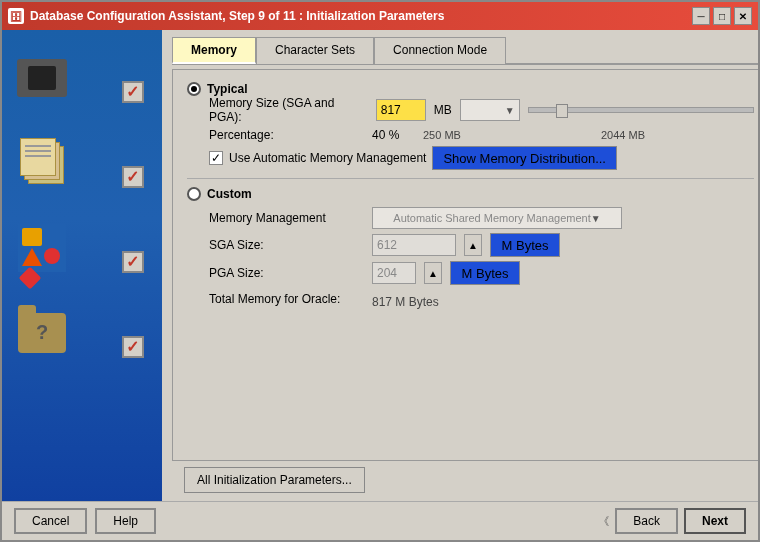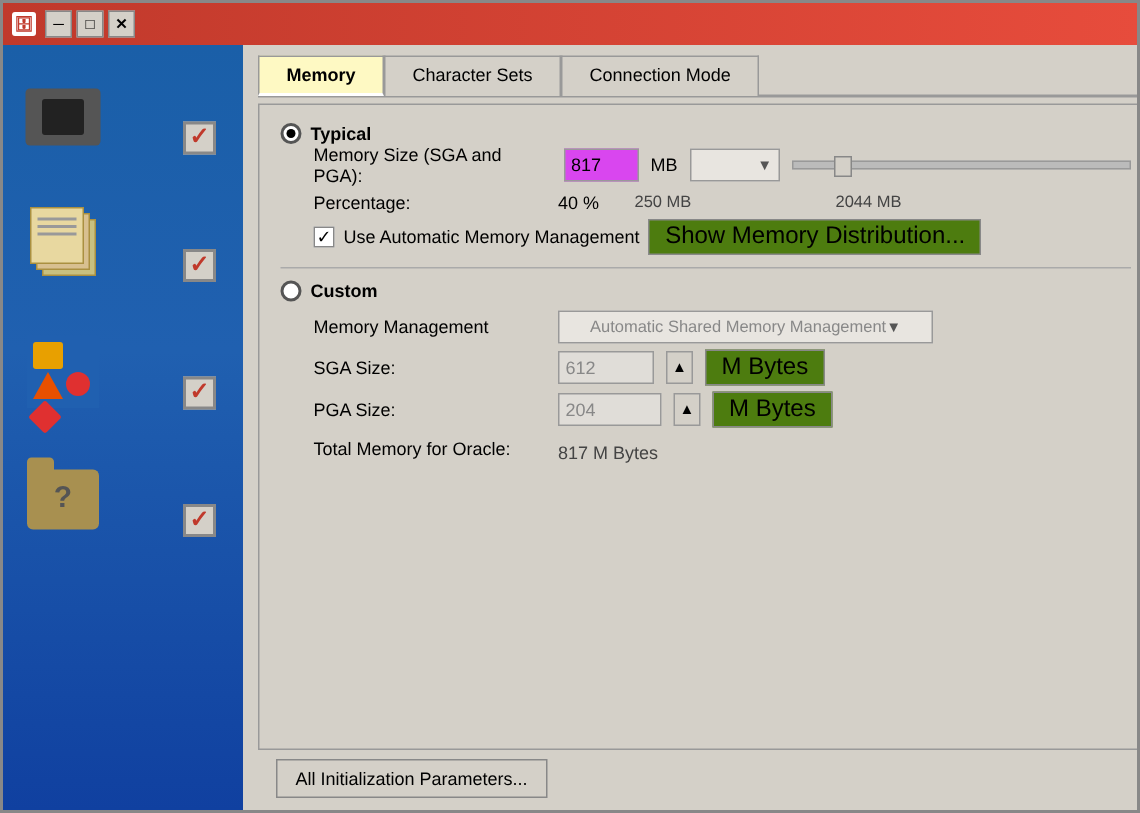--- a/index.html
+++ b/index.html
@@ -239,21 +239,21 @@
     }
 
     .field-label {
       font-size: 12px;
       min-width: 155px;
     }
 
     .text-input {
       height: 22px;
       border: 1px solid #999;
-      background: #d946ef;
+      background: #fde047;
       padding: 2px 4px;
       font-size: 12px;
     }
 
     .text-input.disabled {
       background: #e0ddd8;
       color: #888;
     }
 
     .unit-label { font-size: 12px; }
@@ -294,23 +294,23 @@
       display: flex;
       align-items: center;
       justify-content: center;
       font-size: 12px;
       color: #000;
     }
 
     .btn-show {
       height: 24px;
       padding: 0 10px;
-      background: #4d7c0f;
+      background: #1d4ed8;
       border: 1px solid #888;
-      font-size: 16px;
+      font-size: 13px;
       cursor: pointer;
     }
 
     .custom-section {
       margin-top: 6px;
       padding-left: 0;
     }
 
     .section-divider {
       border: none;
@@ -395,20 +395,21 @@
   </style>
 </head>
 <body>
 
 <div class="window">
 
   <div class="title-bar">
     <div class="title-bar-icon">
       <span>🗄</span>
     </div>
+    <span class="title-bar-text">Database Configuration Assistant, Step 9 of 11 : Initialization Parameters</span>
     <div class="title-bar-buttons">
       <div class="tb-btn">─</div>
       <div class="tb-btn">□</div>
       <div class="tb-btn">✕</div>
     </div>
   </div>
 
   <div class="main-content">
 
     <div class="sidebar">
@@ -487,21 +488,21 @@
 
             <div class="slider-track">
               <div class="slider-thumb"></div>
             </div>
           </div>
 
           <div class="field-row">
             <span class="field-label">Percentage:</span>
             <span style="min-width:35px;">40 %</span>
             <span class="slider-min" style="margin-left:8px;">250 MB</span>
-            <span class="slider-max" style="margin-left:76px;">2044 MB</span>
+            <span class="slider-max" style="margin-left:120px;">2044 MB</span>
           </div>
 
           <div class="checkbox-row">
             <div class="checkbox-box">✓</div>
             <span>Use Automatic Memory Management</span>
             <button class="btn-show">Show Memory Distribution...</button>
           </div>
         </div>
 
         <hr class="section-divider">
@@ -516,40 +517,51 @@
           <div class="field-row">
             <span class="field-label">Memory Management</span>
             <div class="dropdown-select" style="min-width:250px; color:#888;justify-content:center;">
               <span style="font-size:11px; color:#888;">Automatic Shared Memory Management</span>
               <span class="dropdown-arrow">▼</span>
             </div>
           </div>
 
           <div class="field-row">
             <span class="field-label">SGA Size:</span>
-            <input type="text" class="text-input disabled" style="width: 64px;" value="612">
+            <input type="text" class="text-input disabled" style="width: 84px;" value="612">
             <div class="spinner-btn">▲</div>
             <button class="btn-show" style="min-width:70px;">M Bytes</button>
           </div>
 
           <div class="field-row">
             <span class="field-label">PGA Size:</span>
-            <input type="text" class="text-input disabled" style="width: 69px;" value="204">
+            <input type="text" class="text-input disabled" style="width: 44px;" value="204">
             <div class="spinner-btn">▲</div>
             <button class="btn-show" style="min-width:70px;">M Bytes</button>
           </div>
 
           <div class="field-row">
             <span class="field-label">Total Memory for Oracle:</span>
             <span class="total-label">817 M Bytes</span>
           </div>
         </div>
 
       </div>
 
       <div class="bottom-area">
         <button class="all-params-btn">All Initialization Parameters...</button>
       </div>
 
     </div>
   </div>
 
+  <div class="footer">
+    <div class="footer-left">
+      <button class="footer-btn">Cancel</button>
+      <button class="footer-btn">Help</button>
+    </div>
+    <div class="footer-right">
+      <span class="nav-arrow">《</span>
+      <button class="footer-btn">Back</button>
+      <button class="footer-btn primary">Next</button>
+    </div>
+  </div>
 </div>
 
 </body></html>

